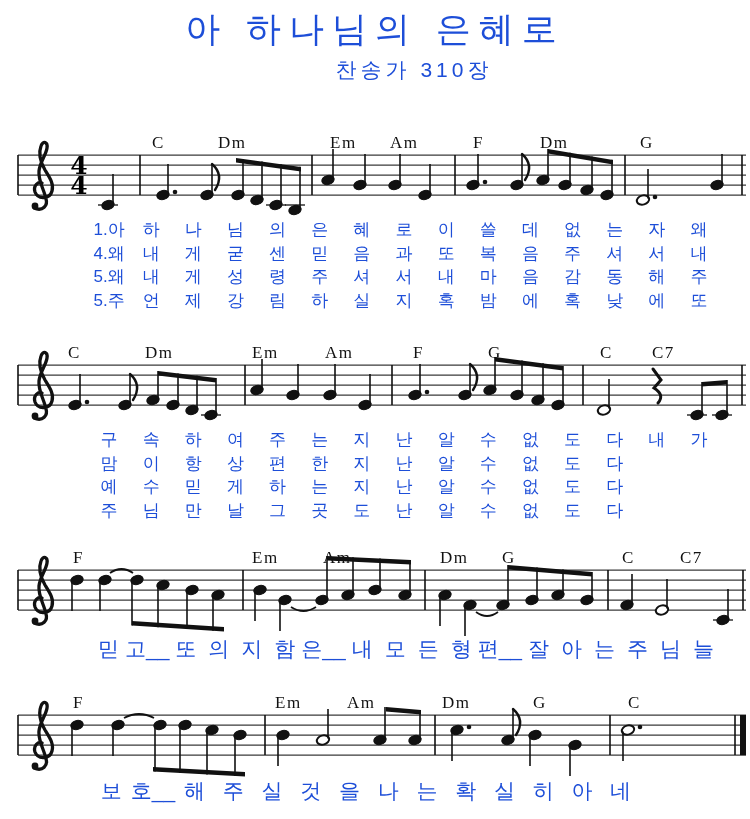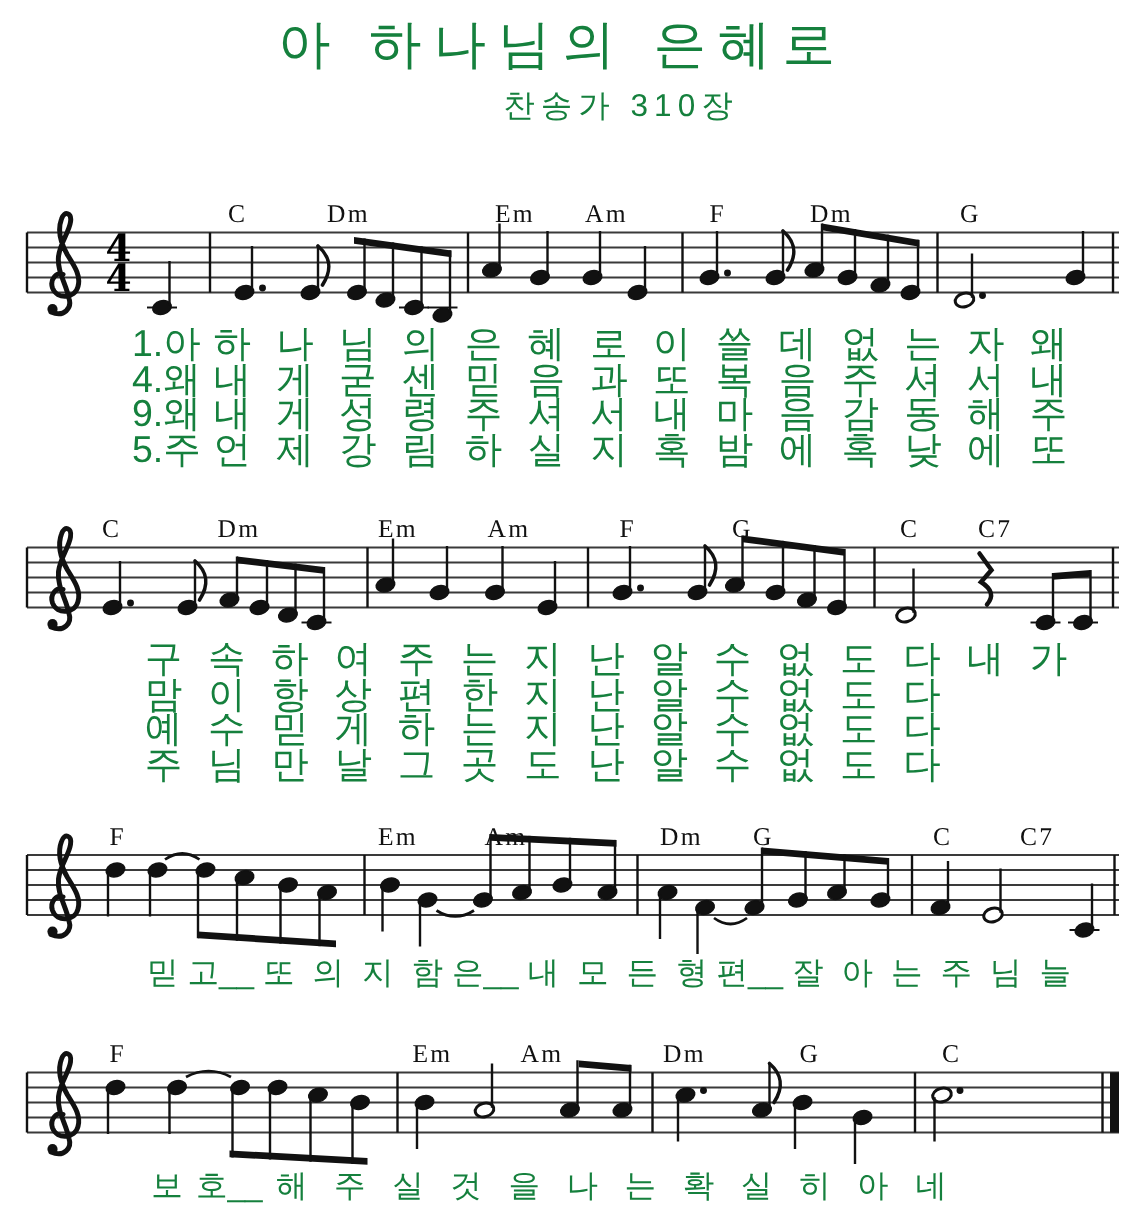--- a/index.html
+++ b/index.html
@@ -1,28 +1,28 @@
 <!DOCTYPE html>
 <html><head>
 <meta charset="utf-8">
 <style>
   html,body{margin:0;padding:0;background:#fff;}
   .sheet{position:relative;width:750px;height:819px;background:#ffffff;overflow:hidden;
-         font-family:"Liberation Sans","DejaVu Sans",sans-serif;color:#15803d;}
+         font-family:"Liberation Sans","DejaVu Sans",sans-serif;color:#1d4ed8;}
   .title{position:absolute;top:6px;left:0;width:750px;text-align:center;
          font-size:35px;font-weight:500;letter-spacing:8px;white-space:nowrap;}
   .subtitle{position:absolute;top:56px;left:16px;width:750px;text-align:center;
          font-size:21px;font-weight:400;letter-spacing:4px;margin-left:23px;}
   svg.score{position:absolute;left:0;top:0;}
   .chord-text{font-family:"Liberation Serif","DejaVu Serif",serif;font-size:17px;letter-spacing:1.5px;fill:#111;}
   .timesig{font-family:"DejaVu Serif","Liberation Serif",serif;font-size:25px;font-weight:bold;fill:#000;}
   .lyrics{position:absolute;display:grid;line-height:23.5px;}
   .lyrics span{text-align:center;white-space:nowrap;}
   .lyr-lg{font-size:21px;line-height:25px;}
-  .lyr-sm{font-size:25px;}
+  .lyr-sm{font-size:17px;}
 </style>
 </head>
 <body>
 
 <div class="sheet">
   <div class="title">아 하나님의 은혜로</div>
   <div class="subtitle">찬송가 310장</div>
   <svg class="score" id="score" width="750" height="819" viewBox="0 0 750 819">
       <line x1="18" y1="155" x2="746" y2="155" stroke="#3a3a3a" stroke-width="1.25"></line>
       <line x1="18" y1="165" x2="746" y2="165" stroke="#3a3a3a" stroke-width="1.25"></line>
@@ -328,21 +328,21 @@
         <span>믿</span>
         <span>음</span>
         <span>과</span>
         <span>또</span>
         <span>복</span>
         <span>음</span>
         <span>주</span>
         <span>셔</span>
         <span>서</span>
         <span>내</span>
-        <span>9.왜</span>
+        <span>5.왜</span>
         <span>내</span>
         <span>게</span>
         <span>성</span>
         <span>령</span>
         <span>주</span>
         <span>셔</span>
         <span>서</span>
         <span>내</span>
         <span>마</span>
         <span>음</span>

